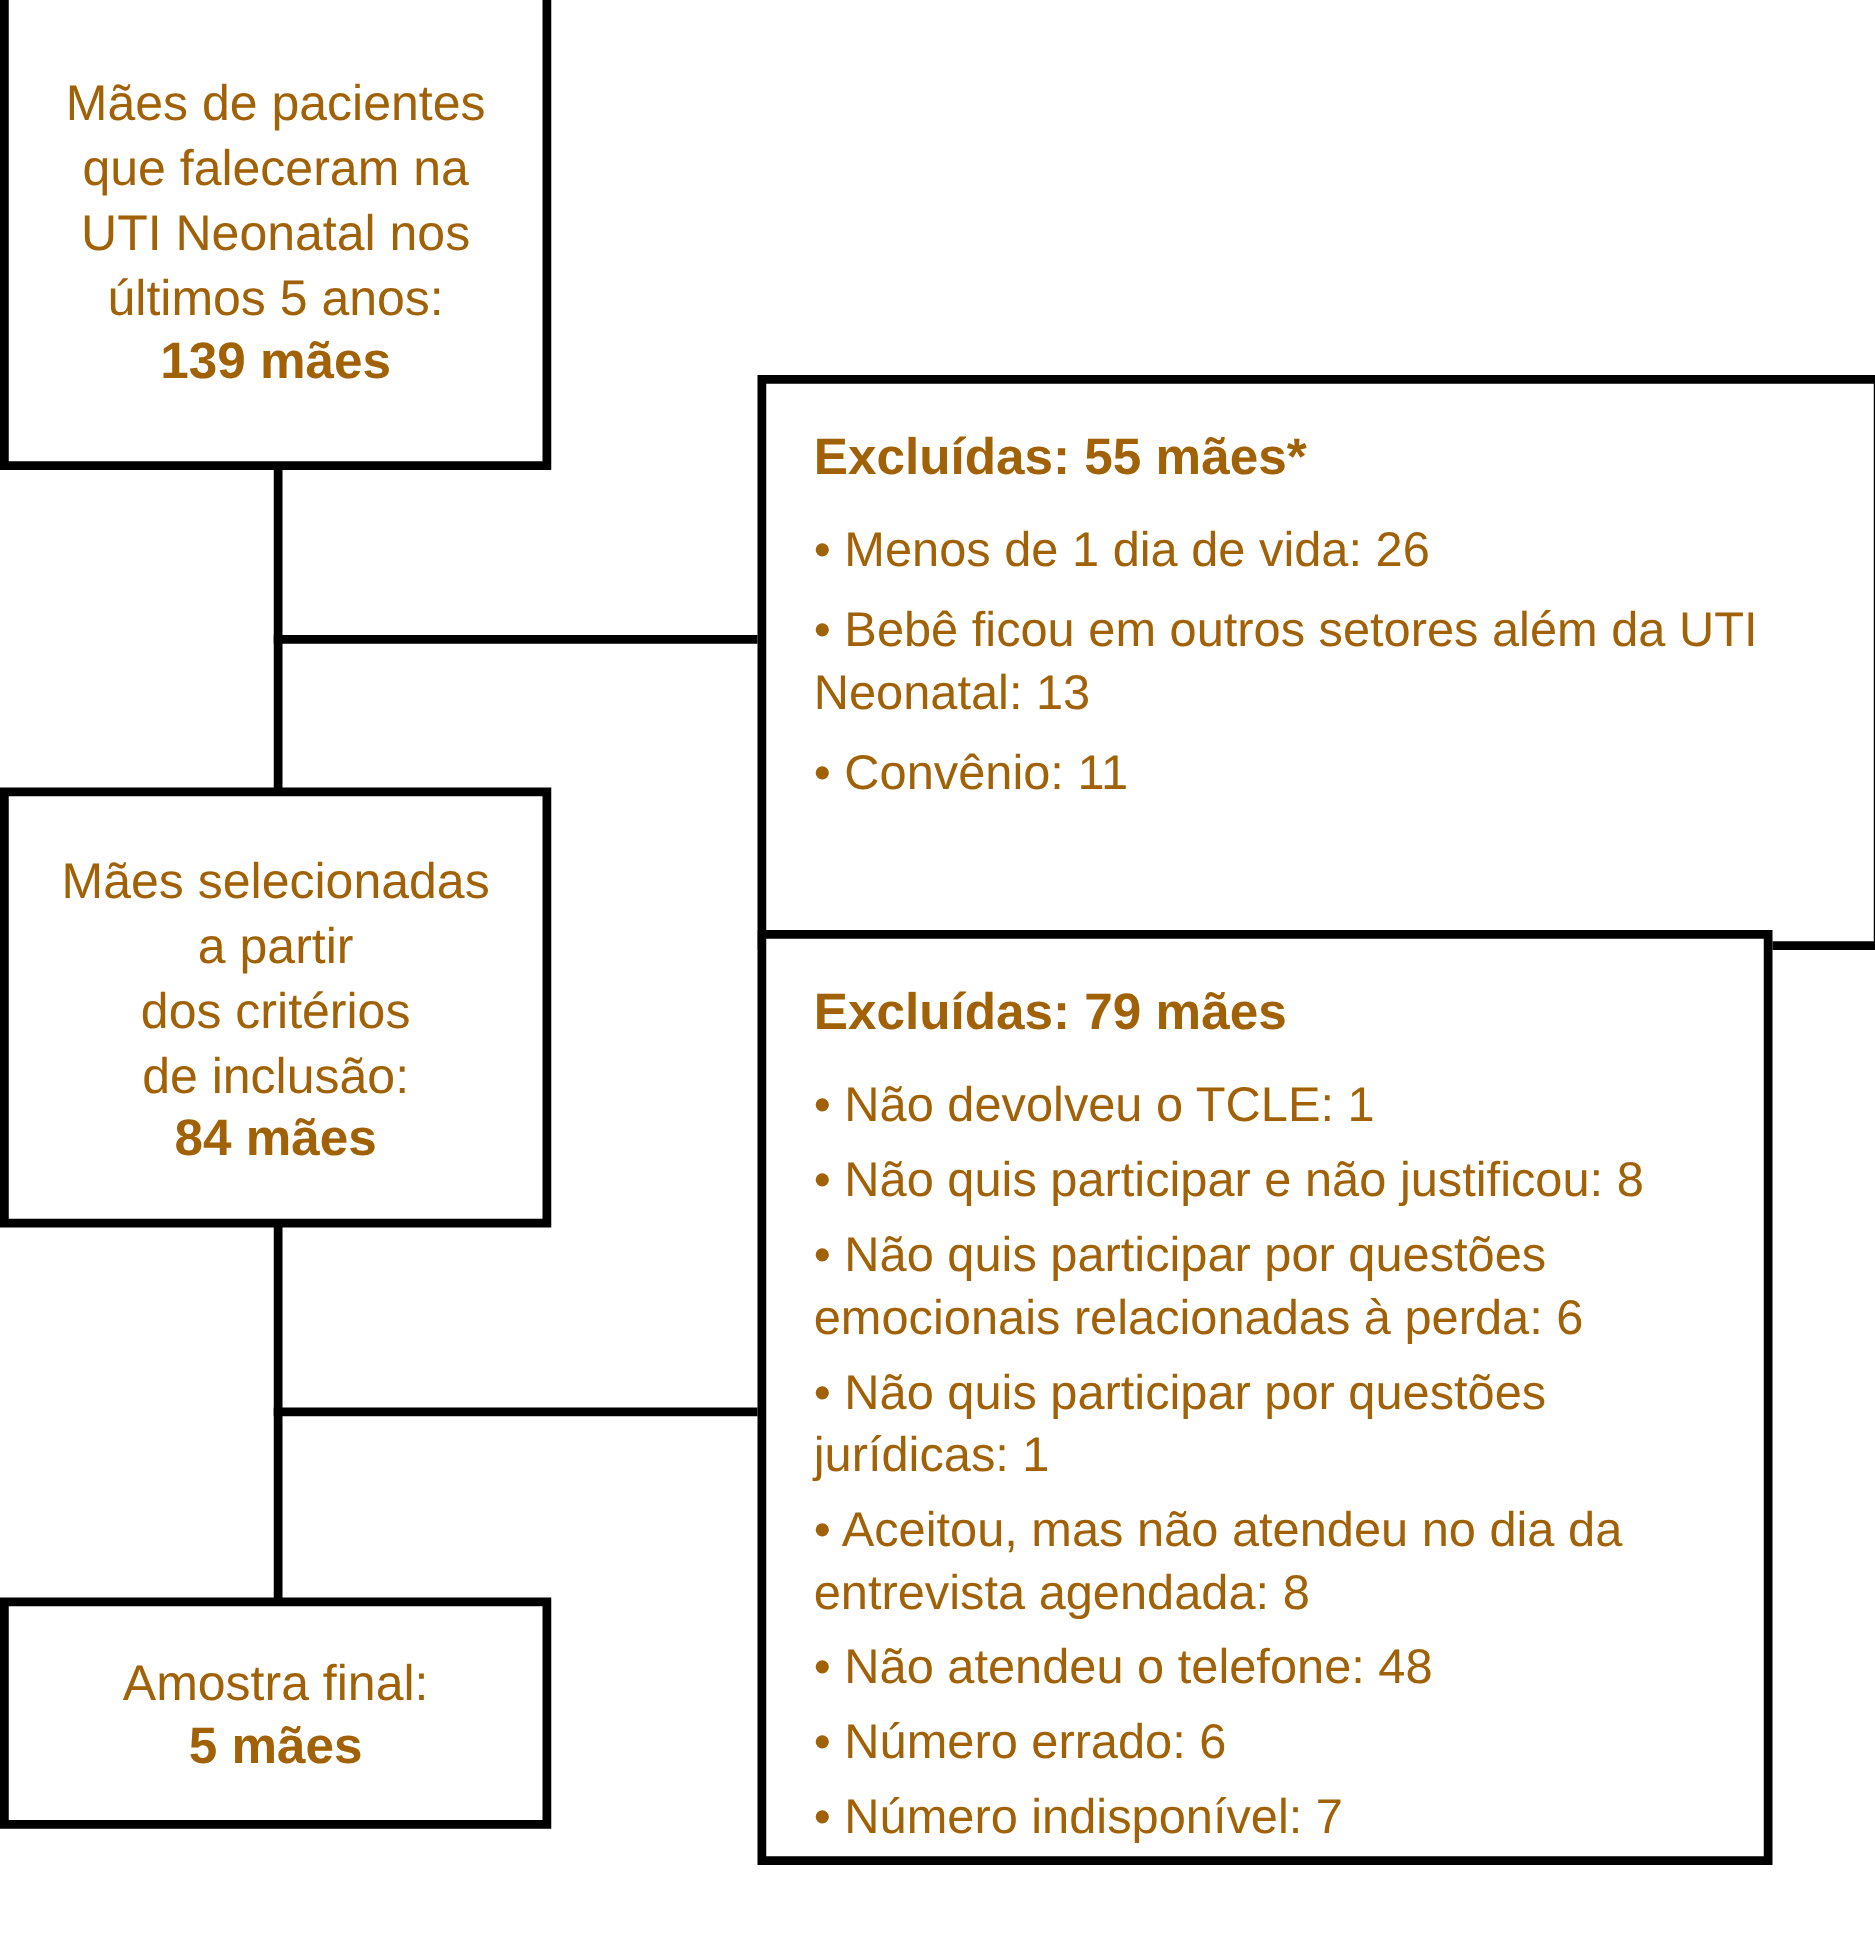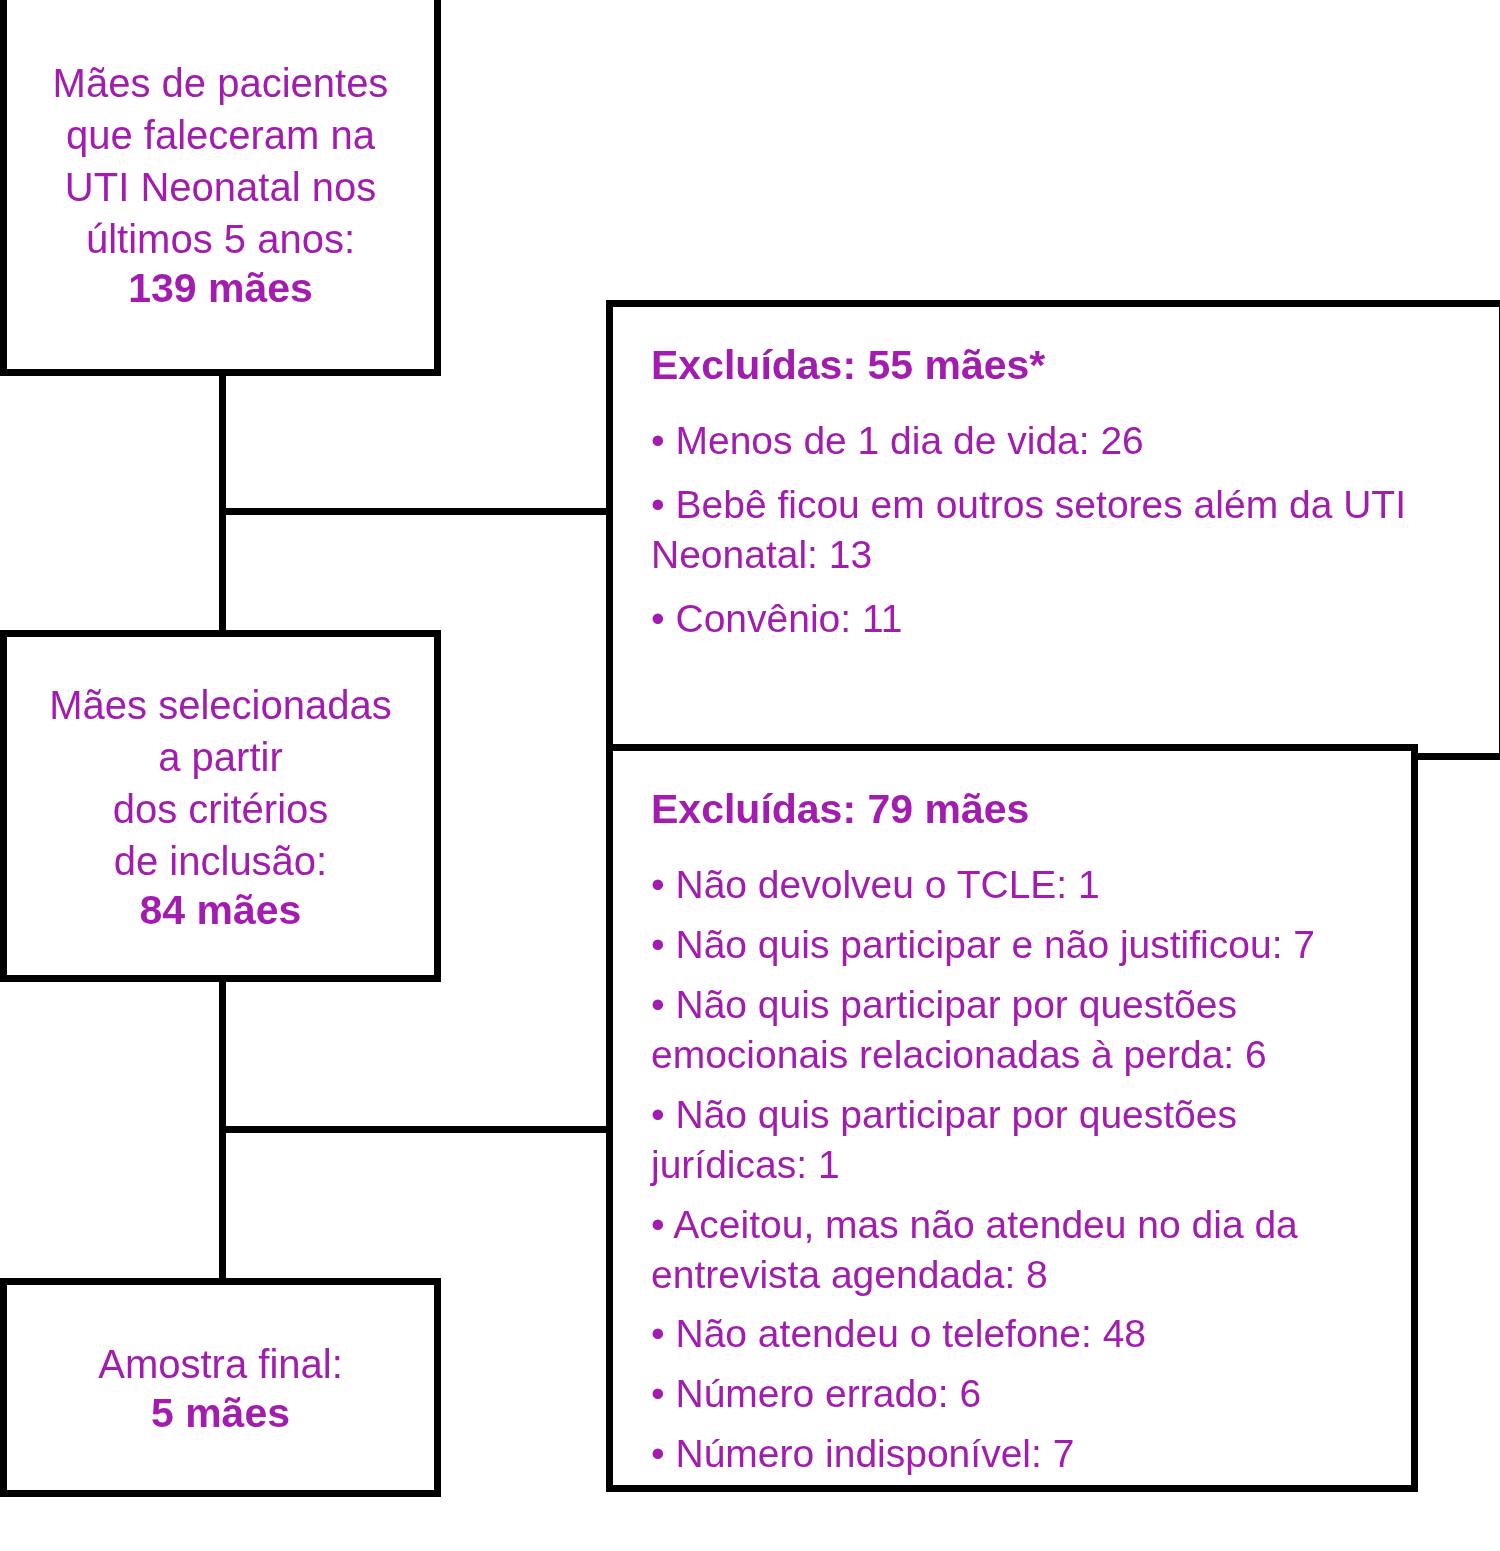--- a/index.html
+++ b/index.html
@@ -6,21 +6,21 @@
     margin: 0;
     padding: 0;
     background: #ffffff;
   }
   #page {
     position: relative;
     width: 1500px;
     height: 1551px;
     background: #ffffff;
     font-family: "Liberation Sans", sans-serif;
-    color: #a21caf;
+    color: #a16207;
     overflow: hidden;
   }
 
   
   .node-box {
     position: absolute;
     box-sizing: border-box;
     border: 7px solid #000000;
     background: #ffffff;
     display: flex;
@@ -91,21 +91,21 @@
   </div>
 
   <div class="node-box" style="left:0px; top:630px; width:441px; height:352px;">
     <div class="node-line">Mães selecionadas</div>
     <div class="node-line">a partir</div>
     <div class="node-line">dos critérios</div>
     <div class="node-line">de inclusão:</div>
     <div class="node-count">84 mães</div>
   </div>
 
-  <div class="node-box" style="left:0px; top:1278px; width:441px; height:219px;">
+  <div class="node-box" style="left:0px; top:1278px; width:441px; height:185px;">
     <div class="node-line">Amostra final:</div>
     <div class="node-count">5 mães</div>
   </div>
 
   <div class="conn" style="left:219px; top:371px; width:7px; height:262px;"></div>
 
   <div class="conn" style="left:219px; top:508px; width:392px; height:7px;"></div>
 
   <div class="conn" style="left:219px; top:979px; width:7px; height:302px;"></div>
 
@@ -117,21 +117,21 @@
       <li class="excl-item">• Menos de 1 dia de vida: 26</li>
       <li class="excl-item">• Bebê ficou em outros setores além da UTI Neonatal: 13</li>
       <li class="excl-item">• Convênio: 11</li>
     </ul>
   </div>
 
   <div class="excl-box tight" style="left:606px; top:744px; width:812px; height:748px;">
     <div class="excl-title">Excluídas: 79 mães</div>
     <ul class="excl-list">
       <li class="excl-item">• Não devolveu o TCLE: 1</li>
-      <li class="excl-item">• Não quis participar e não justificou: 7</li>
+      <li class="excl-item">• Não quis participar e não justificou: 8</li>
       <li class="excl-item">• Não quis participar por questões emocionais relacionadas à perda: 6</li>
       <li class="excl-item">• Não quis participar por questões jurídicas: 1</li>
       <li class="excl-item">• Aceitou, mas não atendeu no dia da entrevista agendada: 8</li>
       <li class="excl-item">• Não atendeu o telefone: 48</li>
       <li class="excl-item">• Número errado: 6</li>
       <li class="excl-item">• Número indisponível: 7</li>
     </ul>
   </div>
 
 </div>

